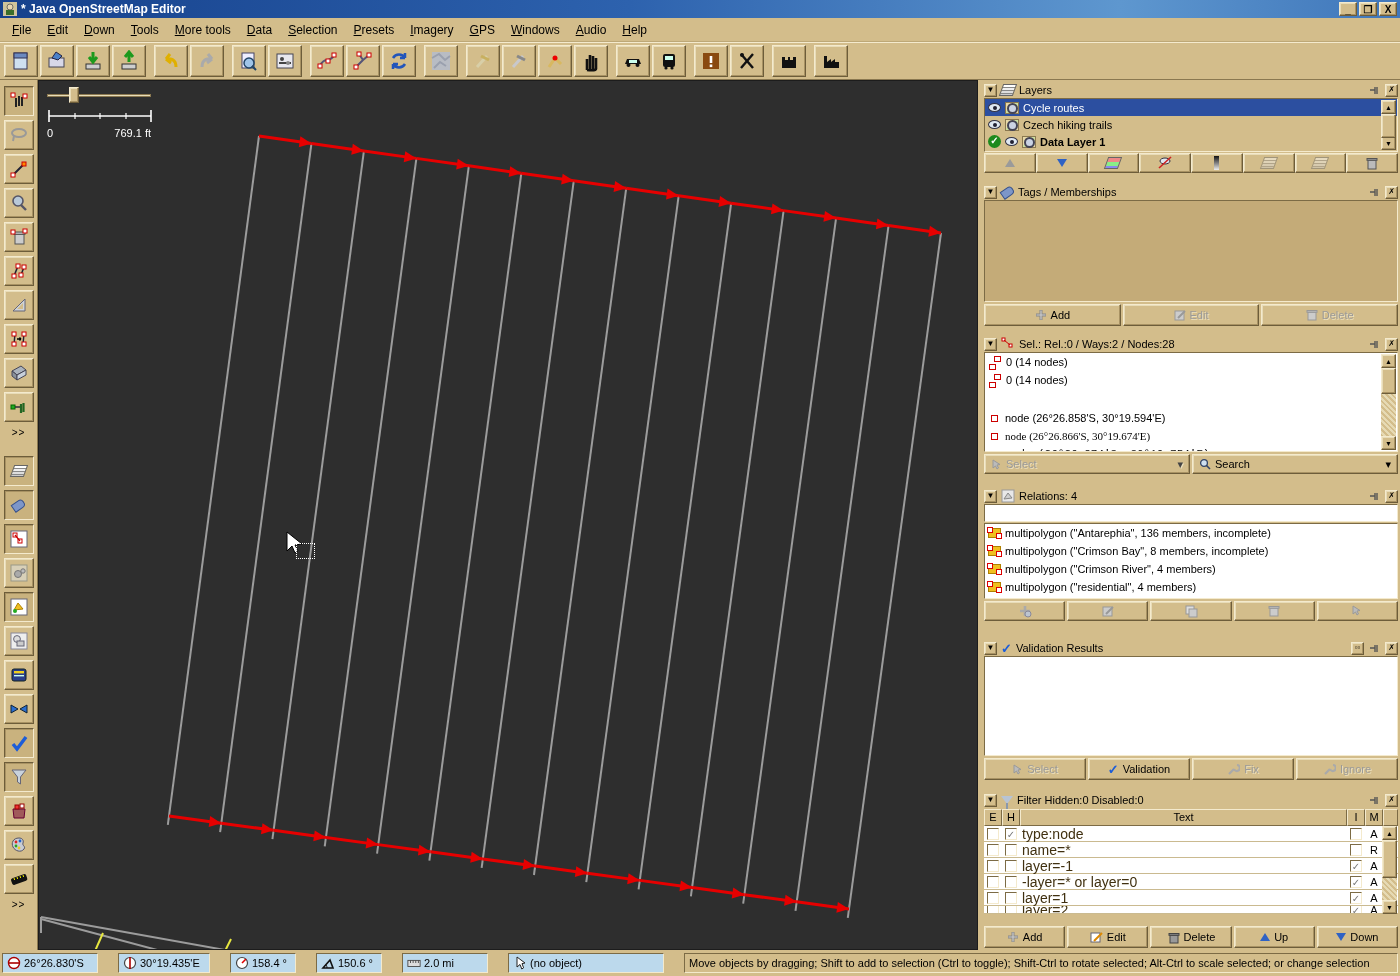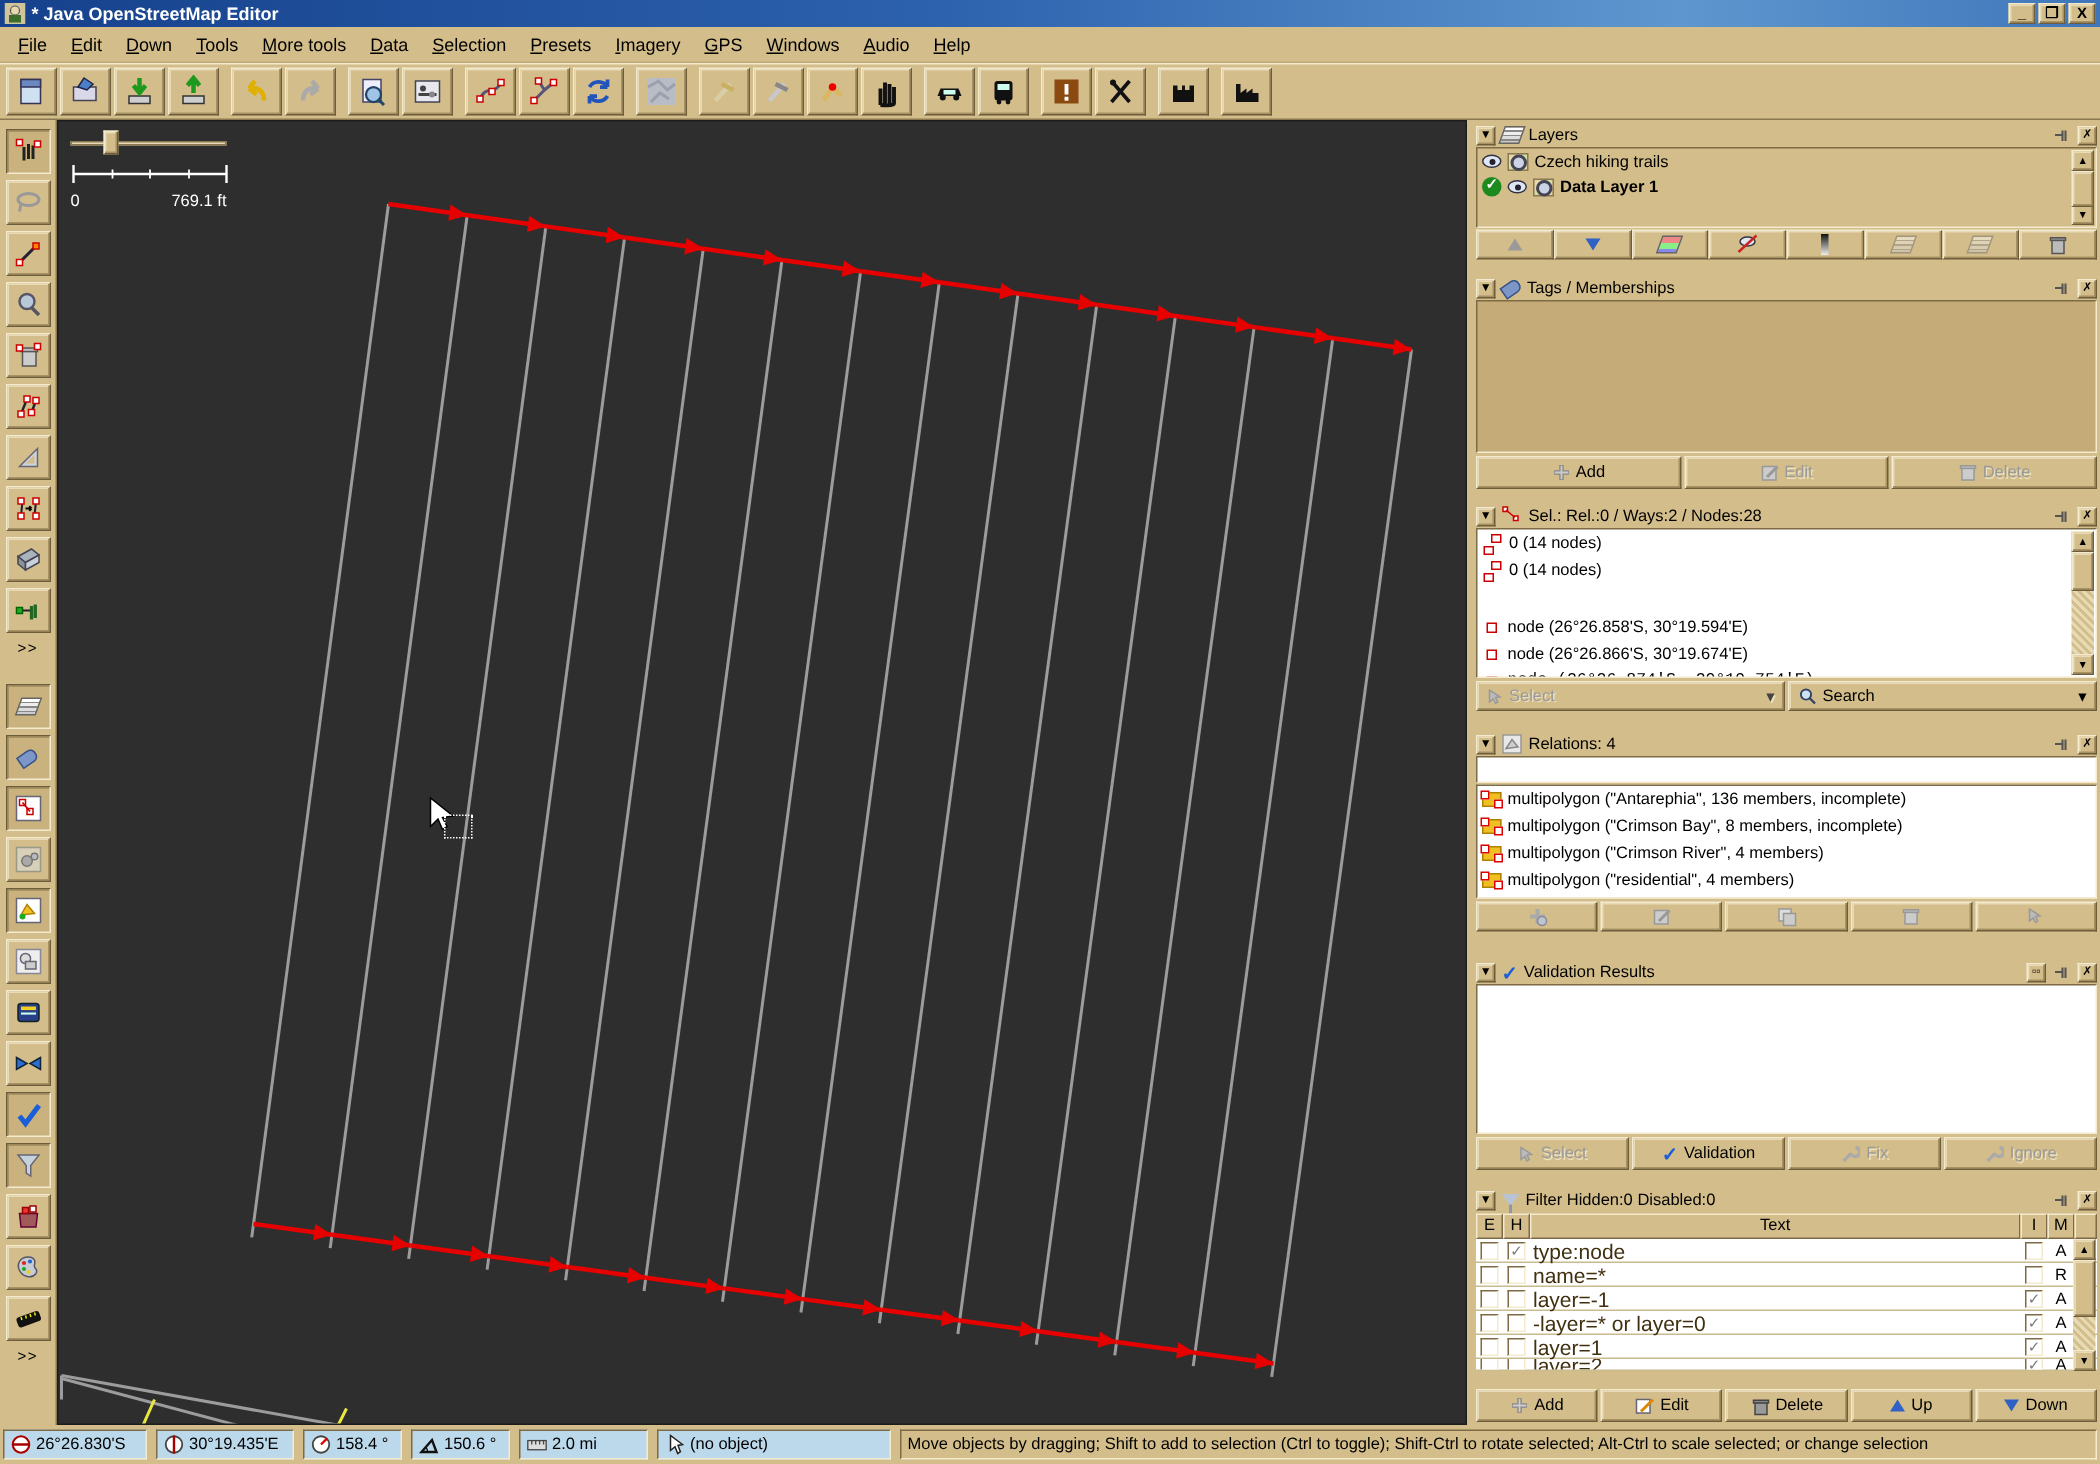--- a/index.html
+++ b/index.html
@@ -90,21 +90,21 @@
   .ftable { position:absolute; left:2px; right:2px; }
   .fhead { display:flex; height:17px; }
   .fhead .hcell { border:1px solid; border-color:#f4eacd #7c6b45 #7c6b45 #f4eacd;
                   background:#d3bd8b; text-align:center; font-size:11px; line-height:15px; }
   .frow { display:flex; height:16px; background:#fff; border-bottom:1px solid #caba90; }
   .fcell { display:flex; align-items:center; justify-content:center; }
   .fcell.text { justify-content:flex-start; padding-left:2px; font-size:14px; color:#403010; }
 
   
   .statusbar { position:absolute; left:0; top:950px; width:1400px; height:26px;
-               background:#d3bd8b; display:flex; align-items:center; padding:0 2px; gap:6px; }
+               background:#d3bd8b; display:flex; align-items:center; padding:0 2px; gap:20px; }
   .seg { height:20px; background:#bcd9ec; border:1px solid;
          border-color:#7c6b45 #f4eacd #f4eacd #7c6b45;
          display:flex; align-items:center; gap:3px; padding:0 4px; font-size:11px;
          white-space:nowrap; }
   .seg.helpseg { background:#d3bd8b; flex:1; overflow:hidden; }
   .seg svg { width:14px; height:14px; flex:none; }
 
   
   .mini-layers { width:14px; height:12px;
      background:linear-gradient(#fff 0 2px,#888 2px 3px,#eee 3px 5px,#888 5px 6px,#ddd 6px 8px,#888 8px 9px,#ccc 9px 12px);
@@ -588,20 +588,25 @@
         <div class="mini-layers"></div>
         <span class="ptext">Layers</span>
         <div class="mini-flat">
             <svg width="11" height="11">
               <path d="M1 5 L6 5 M6 2 L6 9 M8 2 L8 9" stroke="#555" stroke-width="1.4"></path>
             </svg>
           </div>
         <div class="mini-box btn3d">✗</div>
       </div>
       <div style="position:relative; height:54px; margin:0 2px;" class="sunken">
+        <div class="row11" style="height:17px; background:#2c4fa0; color:#fff;">
+          <div class="eye"></div>
+          <div class="thumb-map"></div>
+          <span>Cycle routes</span>
+        </div>
         <div class="row11" style="height:17px;">
           <div class="eye"></div>
           <div class="thumb-map"></div>
           <span>Czech hiking trails</span>
         </div>
         <div class="row11" style="height:17px; font-weight:bold;">
           <div class="green-check">✓</div>
           <div class="eye"></div>
           <div class="thumb-map"></div>
           <span>Data Layer 1</span>
@@ -706,21 +711,21 @@
             <span>0 (14 nodes)</span>
           </div>
         <div class="row11" style="height:18px;">
             <div class="way-ic"></div>
             <span>0 (14 nodes)</span>
           </div>
         <div class="row11" style="height:18px;margin-top:20px;">
             <div class="node-ic"></div>
             <span>node (26°26.858'S, 30°19.594'E)</span>
           </div>
-        <div class="row11" style="height:18px;">
+        <div class="row11" style="height:18px;font-family:Liberation Serif, serif;">
             <div class="node-ic"></div>
             <span>node (26°26.866'S, 30°19.674'E)</span>
           </div>
         <div class="row11" style="height:18px;font-family:Liberation Mono, monospace;">
             <div class="node-ic"></div>
             <span>node (26°26.874'S, 30°19.754'E)</span>
           </div>
         <div class="row11" style="height:18px;">
             <div class="node-ic"></div>
             <span>node (26°26.883'S, 30°19.835'E)</span>

